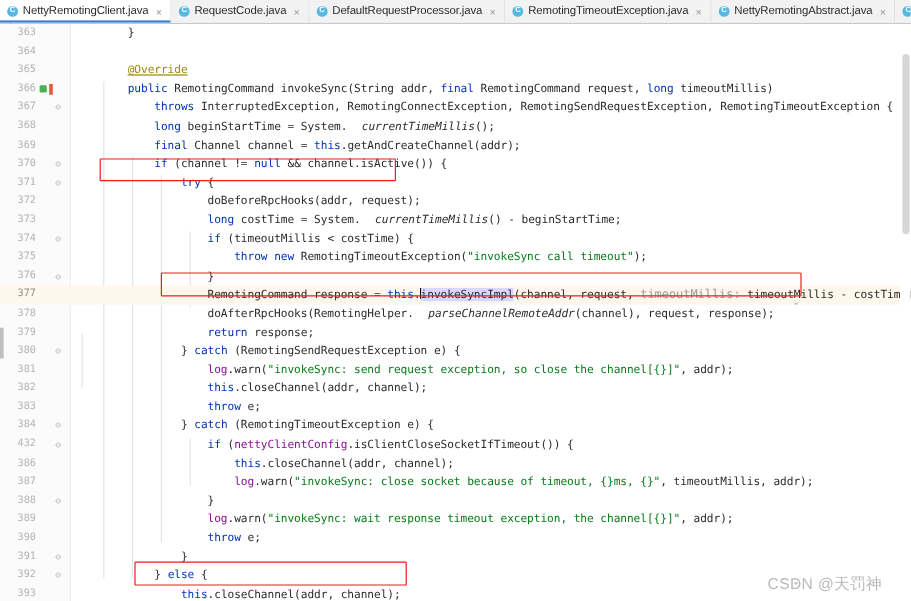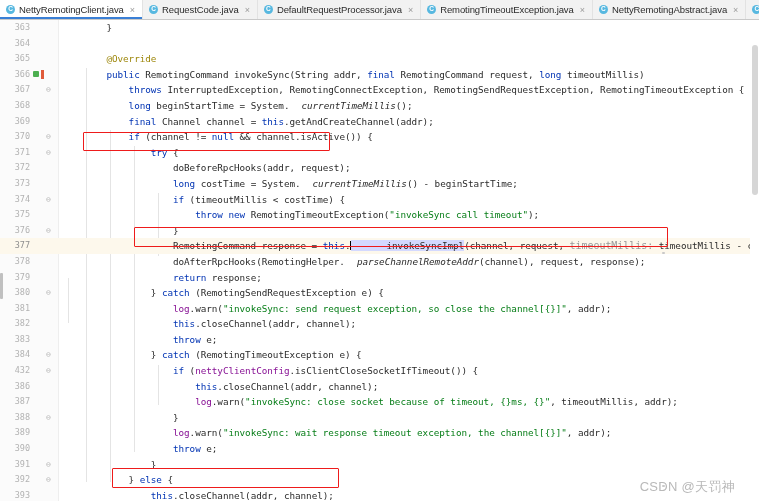--- a/index.html
+++ b/index.html
@@ -80,28 +80,28 @@
     font-family:"DejaVu Sans Mono",monospace;font-size:9.3px;
     color:#2b2b2b;white-space:pre;letter-spacing:-.05px;
   }
 
   
   .guides{position:absolute;left:0;top:0;right:0;bottom:0;pointer-events:none;}
   .guide{position:absolute;width:1px;background:#e4e4e4;}
 
   
   .kw{color:#0033b3;}
-  .ann{color:#9e880d;}
+  .ann{color:#9e880d;text-decoration:underline;}
   .str{color:#067d17;}
   .mth{color:#2b2b2b;}
   .fld{color:#871094;}
   .stc{color:#2b2b2b;font-style:italic;margin-left:12px;}
   .par{color:#2b2b2b;}
   .hint{color:#9a9a9a;font-size:10px;font-style:normal;}
-  .sel{background:#d4d9ff;padding-left:36px;}
+  .sel{background:#d4d9ff;}
   .caret{
     display:inline-block;width:1px;height:9px;background:#000;vertical-align:-1px;margin:0 -.5px;
   }
 
   
   .redbox{
     position:absolute;border:1.8px solid #ee1b1b;border-radius:1px;
     pointer-events:none;background:transparent;
   }
 

